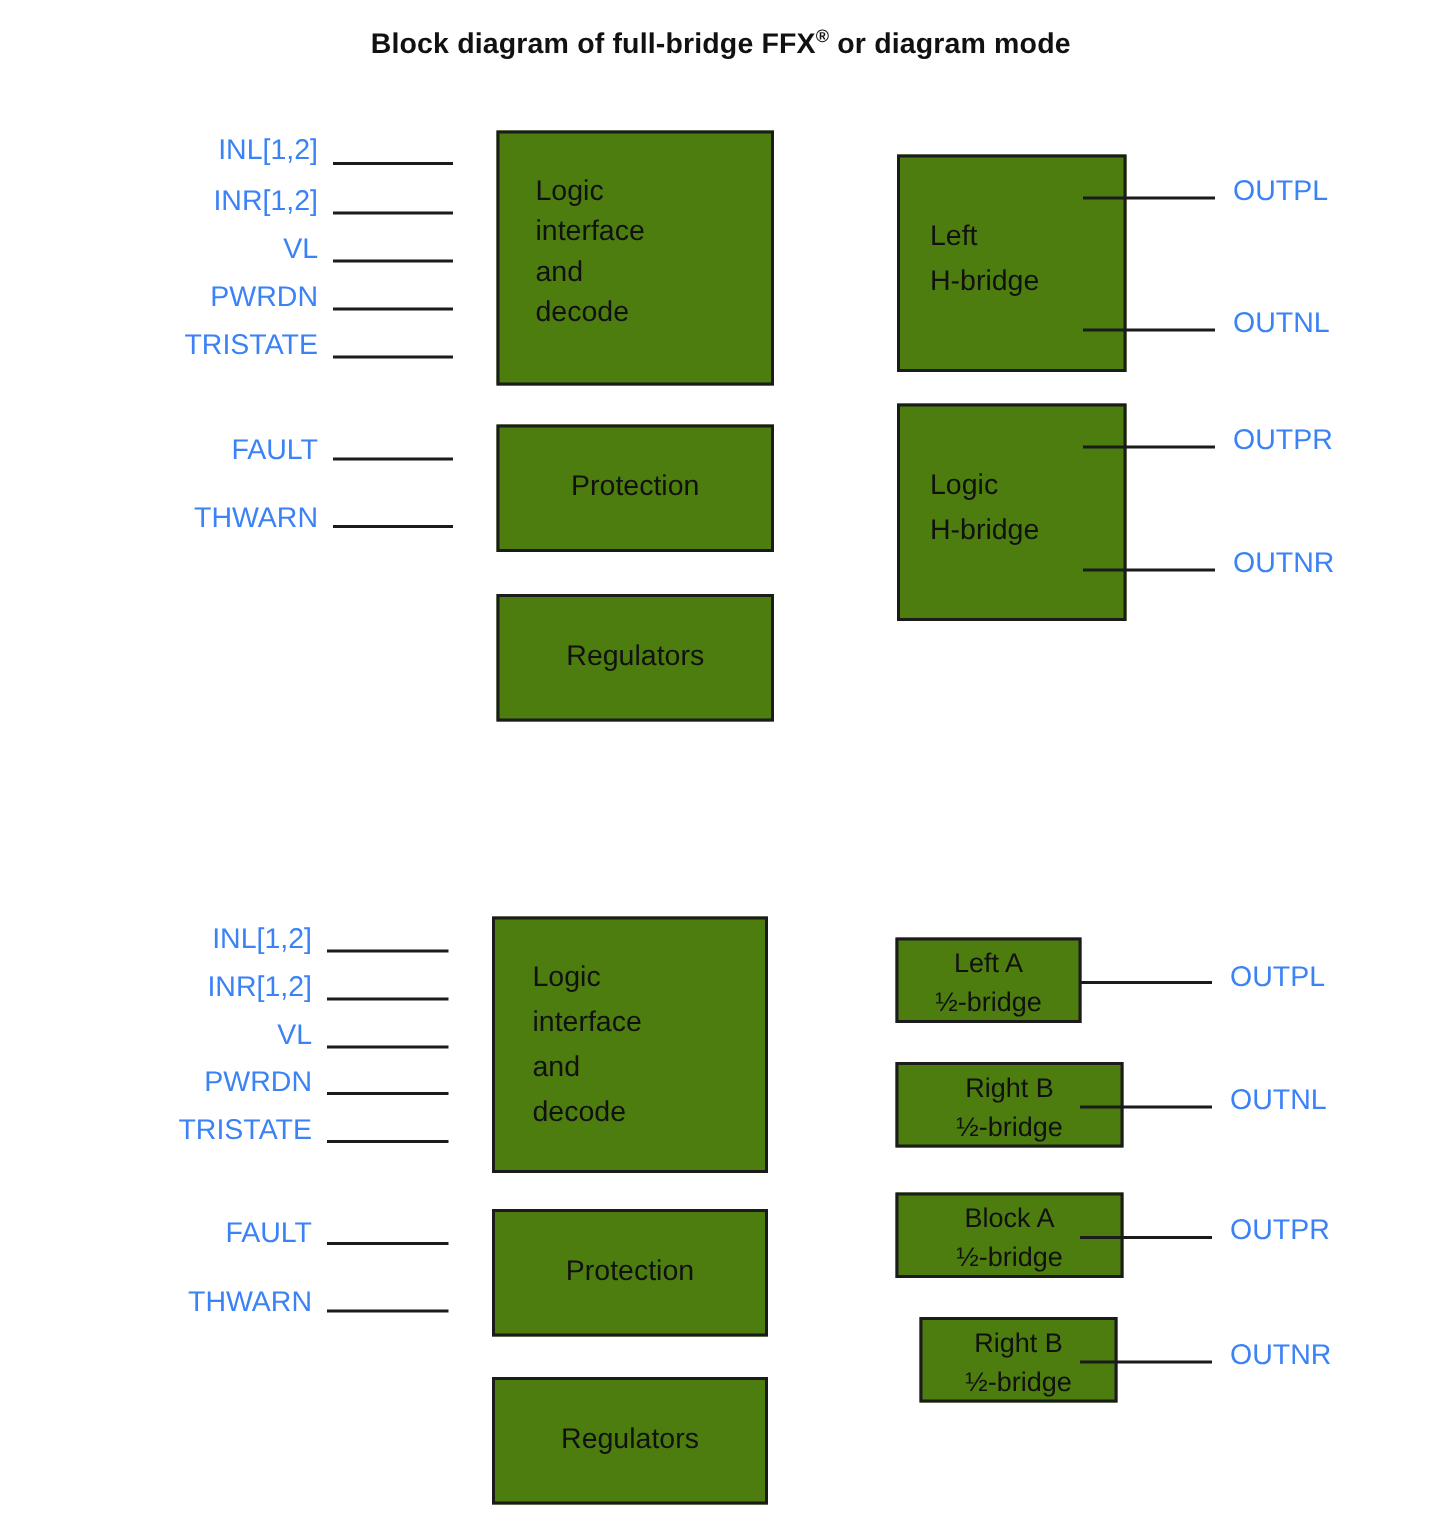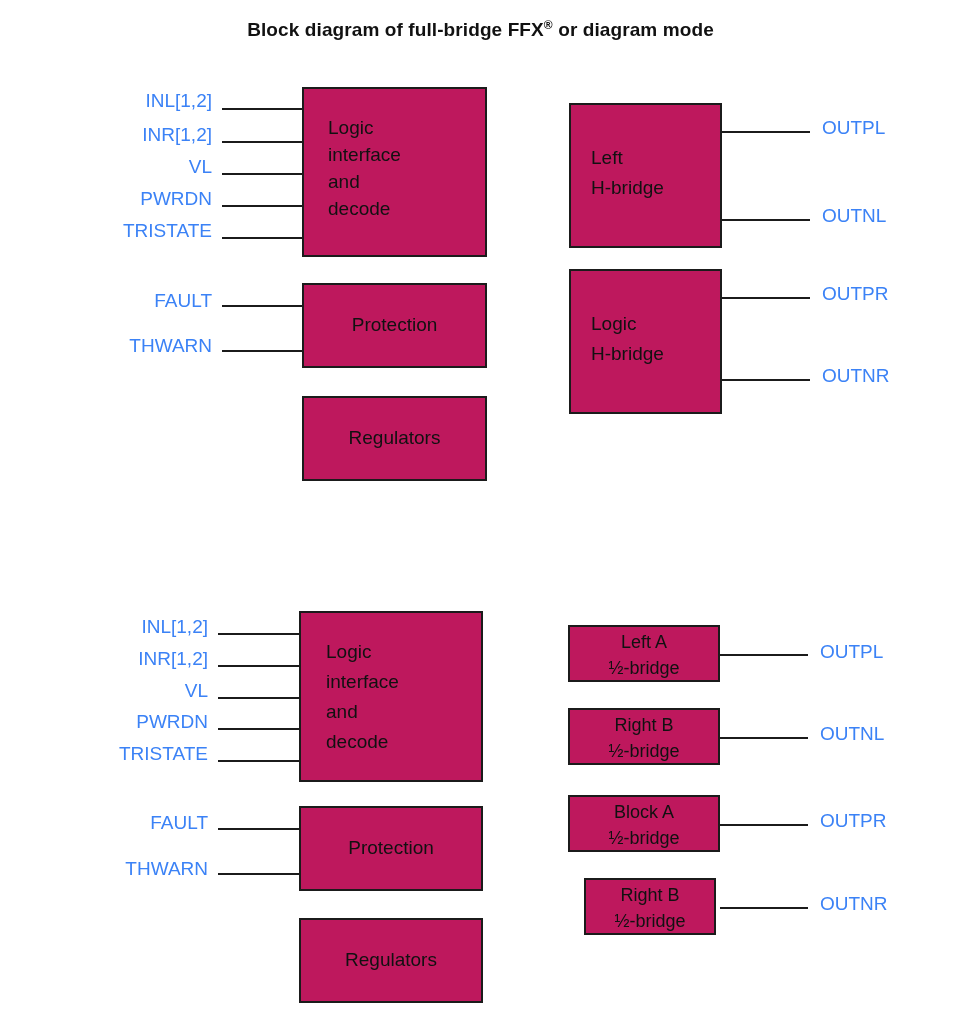--- a/index.html
+++ b/index.html
@@ -31,22 +31,23 @@
     color: #111111;
   }
   .title sup {
     font-size: 12px;
     vertical-align: super;
     line-height: 0;
   }
   .box {
     position: absolute;
     border: 2px solid #1b1b1b;
-    background: #be185d;
+    background: #4d7c0f;
     box-sizing: border-box;
+    margin-left: 29px;
   }
   .box-text {
     position: absolute;
     font-size: 19px;
     line-height: 27px;
     color: #111111;
     white-space: pre-line;
   }
   .box-text.center {
     width: 100%;
@@ -171,21 +172,21 @@
   <div class="wire" style="left:218px; top:873px; width:81px;"></div>
 
   <div class="box" style="left:299px; top:806px; width:184px; height:85px;">
     <div class="box-text center" style="left:0; top:26px;">Protection</div>
   </div>
 
   <div class="box" style="left:299px; top:918px; width:184px; height:85px;">
     <div class="box-text center" style="left:0; top:26px;">Regulators</div>
   </div>
 
-  <div class="box" style="left:568px; top:625px; width:152px; height:57px;">
+  <div class="box" style="left:568px; top:625px; width:124px; height:57px;">
     <div class="halfbox-text" style="left:0; top:2px;">Left A
 ½-bridge</div>
   </div>
   <div class="wire" style="left:720px; top:654px; width:88px;"></div>
   <div class="pin-label left-align" style="left:820px; top:641px;">OUTPL</div>
 
   <div class="box" style="left:568px; top:708px; width:152px; height:57px;">
     <div class="halfbox-text" style="left:0; top:2px;">Right B
 ½-bridge</div>
   </div>

